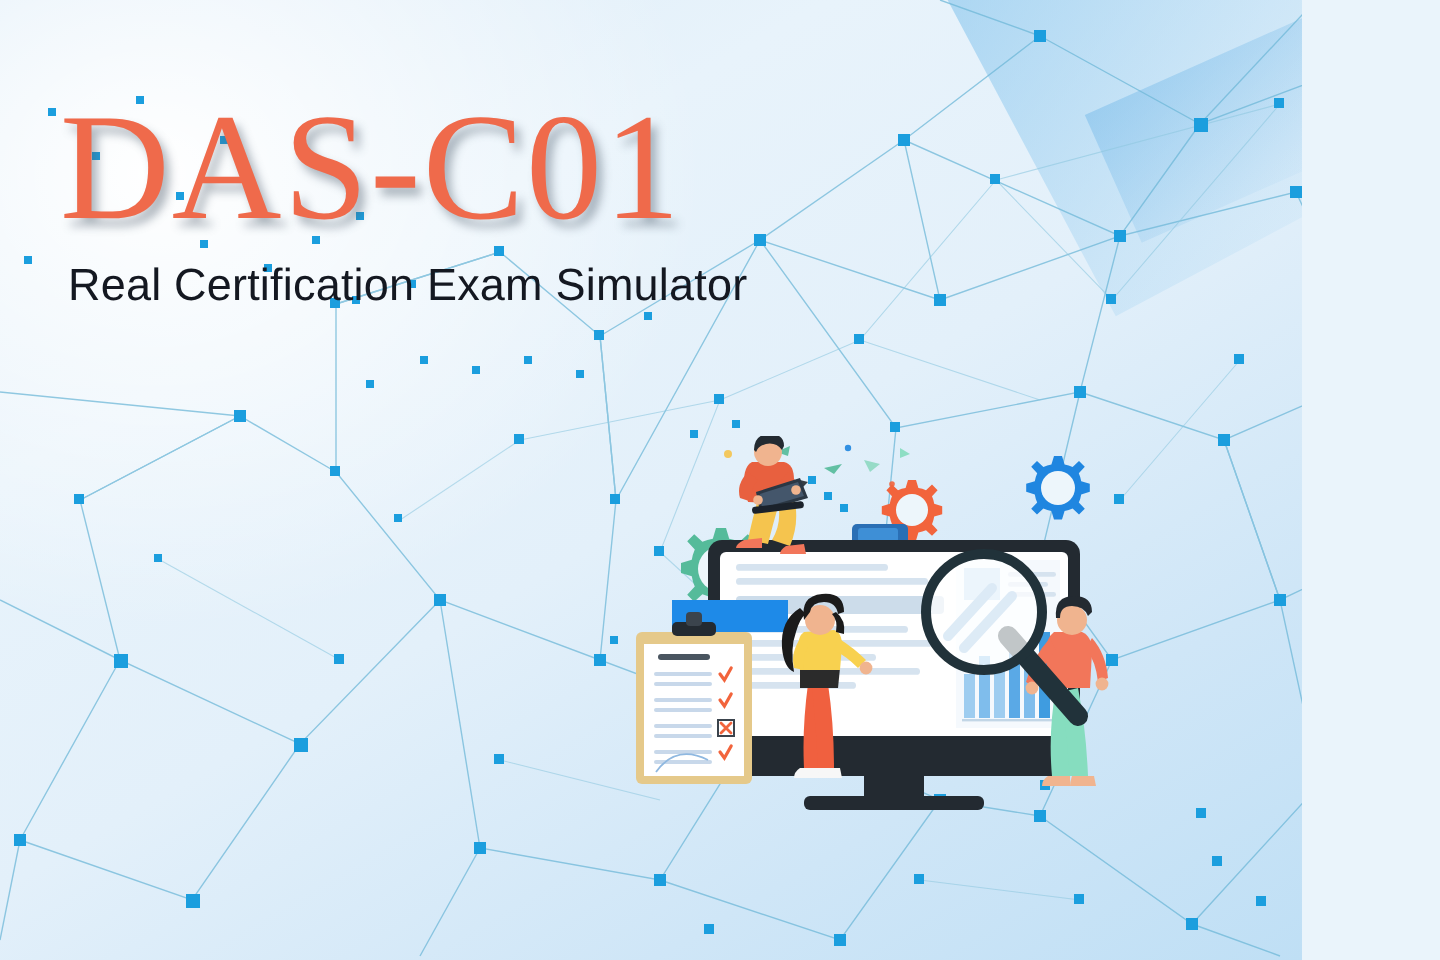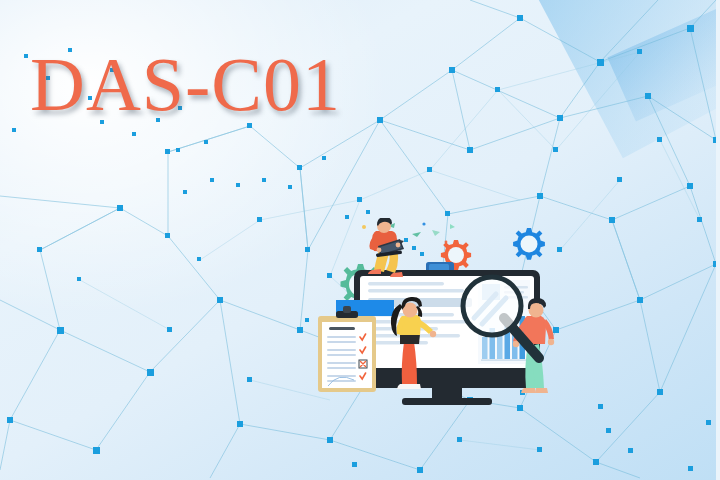--- a/index.html
+++ b/index.html
@@ -4,21 +4,21 @@
 <style>
   * { margin:0; padding:0; box-sizing:border-box; }
   html, body { width:720px; height:480px; overflow:hidden; }
   body {
     font-family: "Liberation Sans", sans-serif;
     background:#eaf4fb;
   }
 
   #banner {
     position:relative;
-    width:716px; height:480px;
+    width:651px; height:480px;
     overflow:hidden;
     background:
       radial-gradient(ellipse 62% 70% at 12% 18%, #ffffff 0%, rgba(255,255,255,0.45) 38%, rgba(255,255,255,0) 68%),
       linear-gradient(150deg, #dcecf8 0%, #e8f3fb 28%, #e3f0fa 52%, #cfe6f7 78%, #bfdff5 100%);
   }
 
   
   .corner-band {
     position:absolute;
     right:-60px; top:-70px;
@@ -220,20 +220,21 @@
       <rect x="408" y="385" width="4" height="4"></rect>
       <rect x="352" y="462" width="5" height="5"></rect>
       <rect x="496" y="490" width="4" height="4"></rect>
       <rect x="688" y="466" width="5" height="5"></rect>
       <rect x="706" y="420" width="5" height="5"></rect>
     </g>
   </svg>
 
   <div class="headline-wrap">
     <div id="headline">DAS-C01</div>
+    <div id="subheadline">Real Certification Exam Simulator</div>
   </div>
 
 
   <svg id="illustration" viewBox="0 0 300 192">
 
     <g opacity="0.9">
       <path d="M92 8 l7 -3 l-1 5 z" fill="#55bb9a"></path>
       <path d="M116 16 l9 -2 l-4 5 z" fill="#55bb9a"></path>
       <path d="M136 12 l8 2 l-5 4 z" fill="#8fd9c2"></path>
       <circle cx="68" cy="9" r="2" fill="#f5c44e"></circle>

